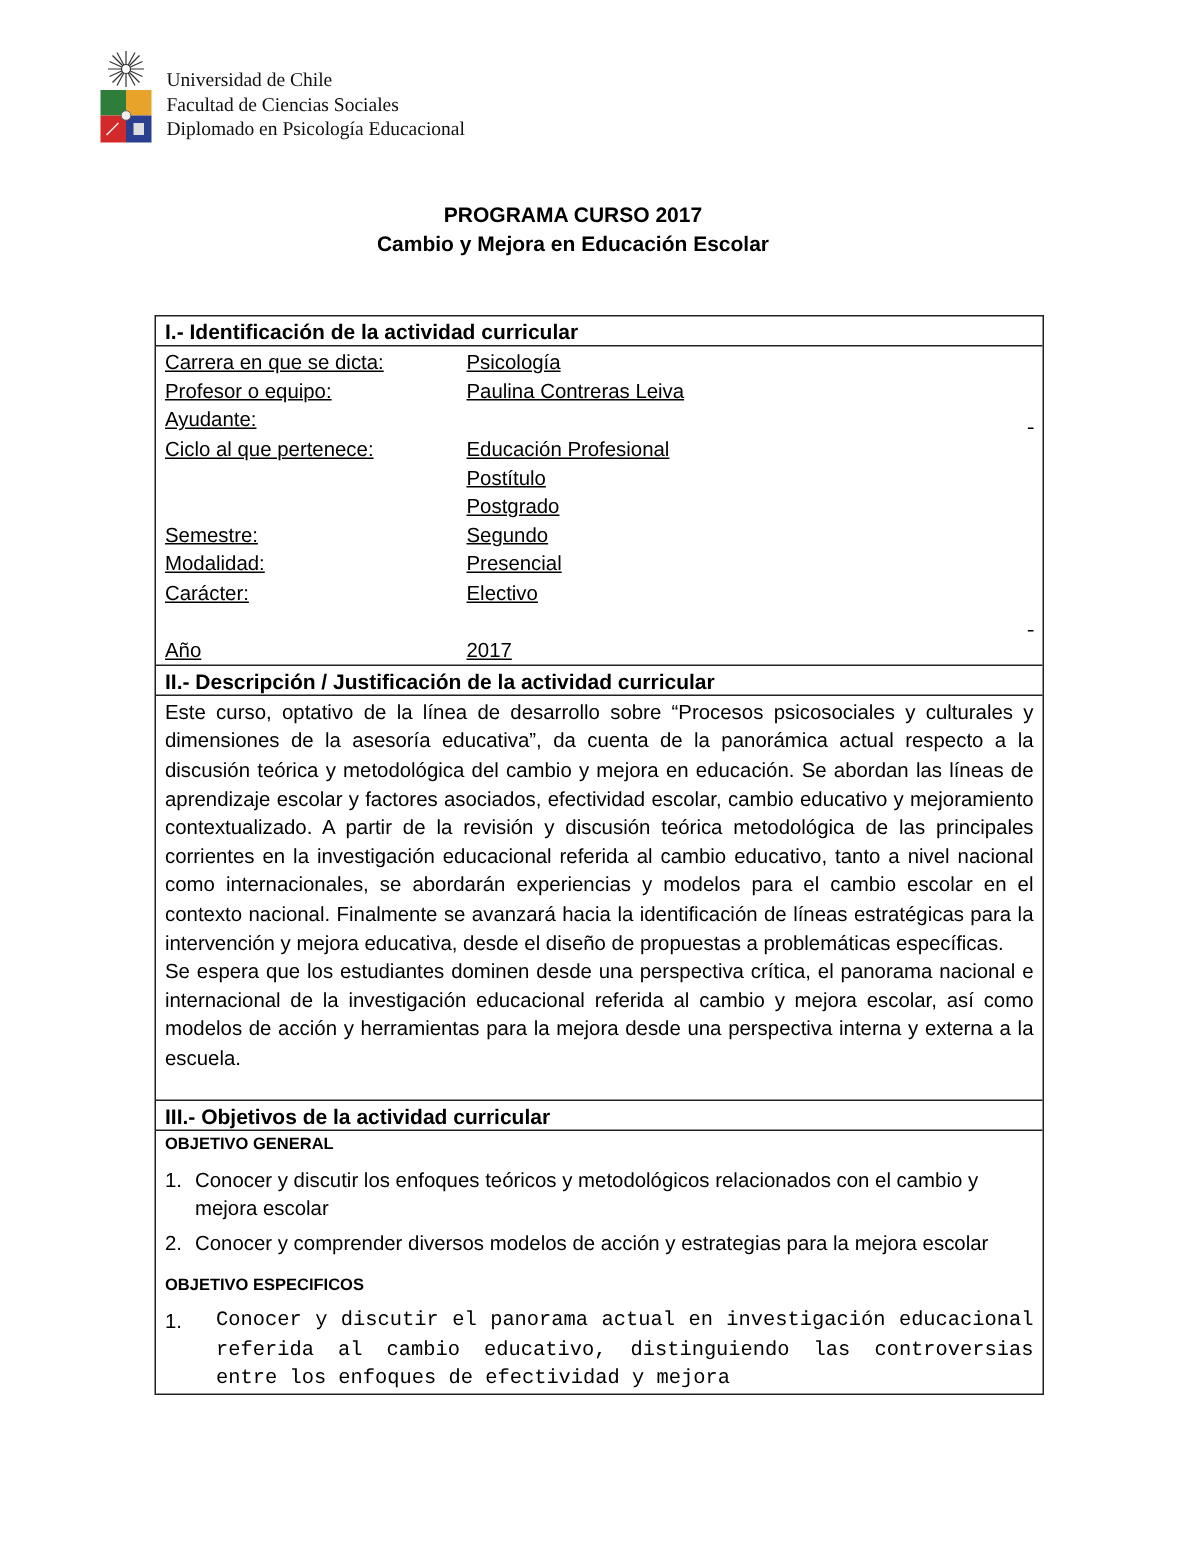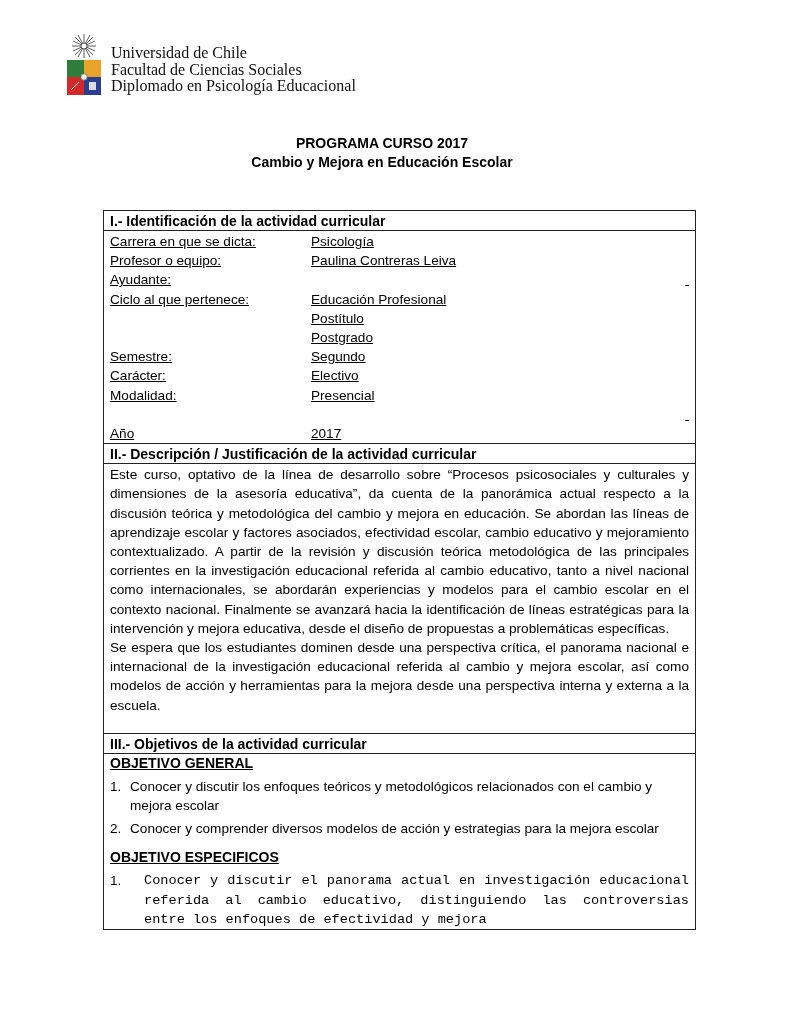--- a/index.html
+++ b/index.html
@@ -2,34 +2,34 @@
 <html><head>
   <meta charset="utf-8">
   <style>
     html, body { margin: 0; padding: 0; background: #ffffff; }
     body { width: 800px; height: 1035px; position: relative; overflow: hidden;
            font-family: "Liberation Sans", "DejaVu Sans", sans-serif; color: #000; }
     .letterhead { position: absolute; left: 64px; top: 32px; display: flex; align-items: flex-start; }
     .crest { width: 40px; height: 66px; position: relative; }
     .crest svg { display: block; }
     .lh-text { position: absolute; left: 47px; top: 13px; font-family: "Liberation Serif", "DejaVu Serif", serif;
-               font-size: 16px; line-height: 16.5px; color: #111; white-space: nowrap; }
+               font-size: 13px; line-height: 16.5px; color: #111; white-space: nowrap; }
     .title-block { position: absolute; left: 0; width: 764px; top: 134px; text-align: center;
                    font-family: "Liberation Sans", sans-serif; font-weight: bold; font-size: 14px; line-height: 19px; }
     .table { position: absolute; left: 103px; top: 210px; width: 591px; border: 1.5px solid #222; }
     .row-head { font-weight: bold; font-size: 14px; line-height: 18px; padding: 1px 6px 0 6px;
                 border-bottom: 1.5px solid #222; white-space: nowrap; }
     .sec { font-size: 13.6px; line-height: 19.2px; padding: 0 6px; }
     .kv { display: flex; text-decoration: underline; }
     .kv .k { width: 201px; flex: none; }
     .kv .v { flex: 1; }
     .sec-1 { border-bottom: 1.5px solid #222; padding-top: 1px; padding-bottom: 0; }
     .desc { text-align: justify; border-bottom: 1.5px solid #222; padding-top: 1px; padding-bottom: 18px; }
     .desc p { margin: 0; }
-    .obj-title { font-weight: bold; font-size: 14px; line-height: 19px; padding: 0 6px; text-decoration: underline; }
+    .obj-title { font-weight: bold; font-size: 11px; line-height: 19px; padding: 0 6px; }
     .olist { margin: 0; padding: 0 6px; list-style: none; font-size: 13.6px; line-height: 19.2px; }
     .olist li { display: flex; margin-top: 4px; }
     .olist li .n { width: 20px; flex: none; }
     .olist li .t { flex: 1; }
     .slist li .n { width: 34px; }
     .slist li .t { text-align: justify; font-family: Liberation Mono, monospace; }
     .spacer { height: 6px; }
   </style>
 </head>
 <body>
@@ -91,26 +91,26 @@
       </div>
     <div class="kv">
         <span class="k"></span>
         <span class="v">Postgrado</span>
       </div>
     <div class="kv">
         <span class="k">Semestre:</span>
         <span class="v">Segundo</span>
       </div>
     <div class="kv">
+        <span class="k">Modalidad:</span>
+        <span class="v">Presencial</span>
+      </div>
+    <div class="kv">
         <span class="k">Carácter:</span>
         <span class="v">Electivo</span>
-      </div>
-    <div class="kv">
-        <span class="k">Modalidad:</span>
-        <span class="v">Presencial</span>
       </div>
     <div class="kv"><span class="k"></span><span class="v"></span>&nbsp;</div>
     <div class="kv">
         <span class="k">Año</span>
         <span class="v">2017</span>
       </div>
   </div>
 
   <div class="row-head">II.- Descripción / Justificación de la actividad curricular</div>
   <div class="sec desc">

